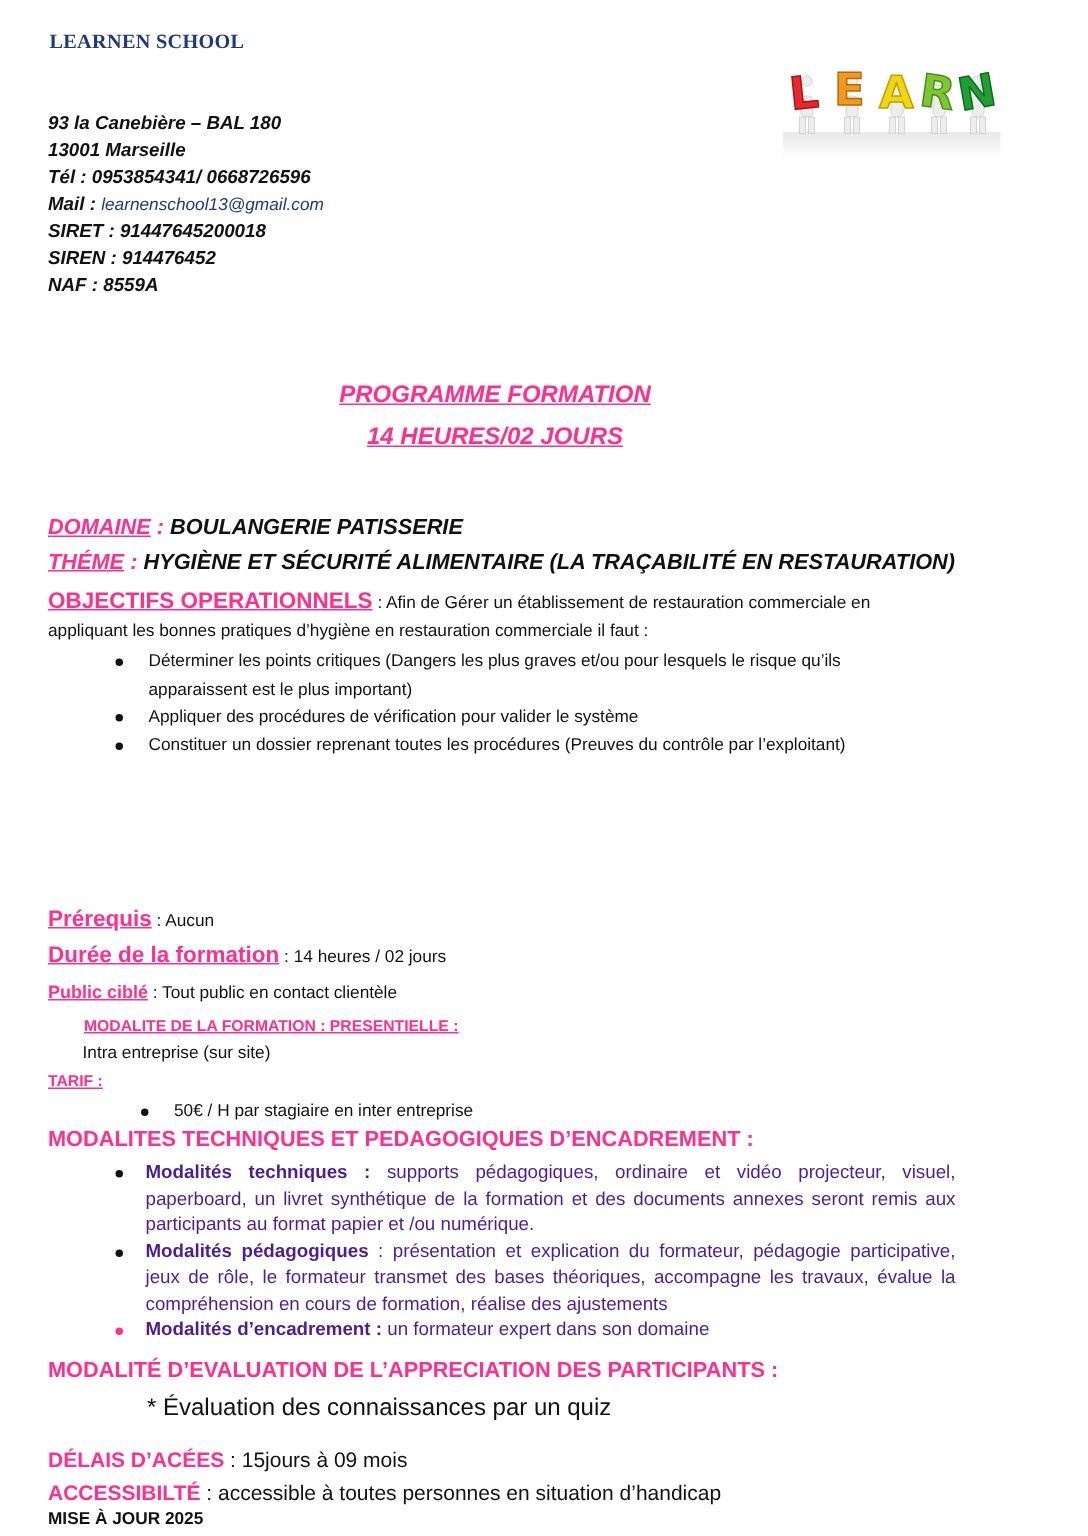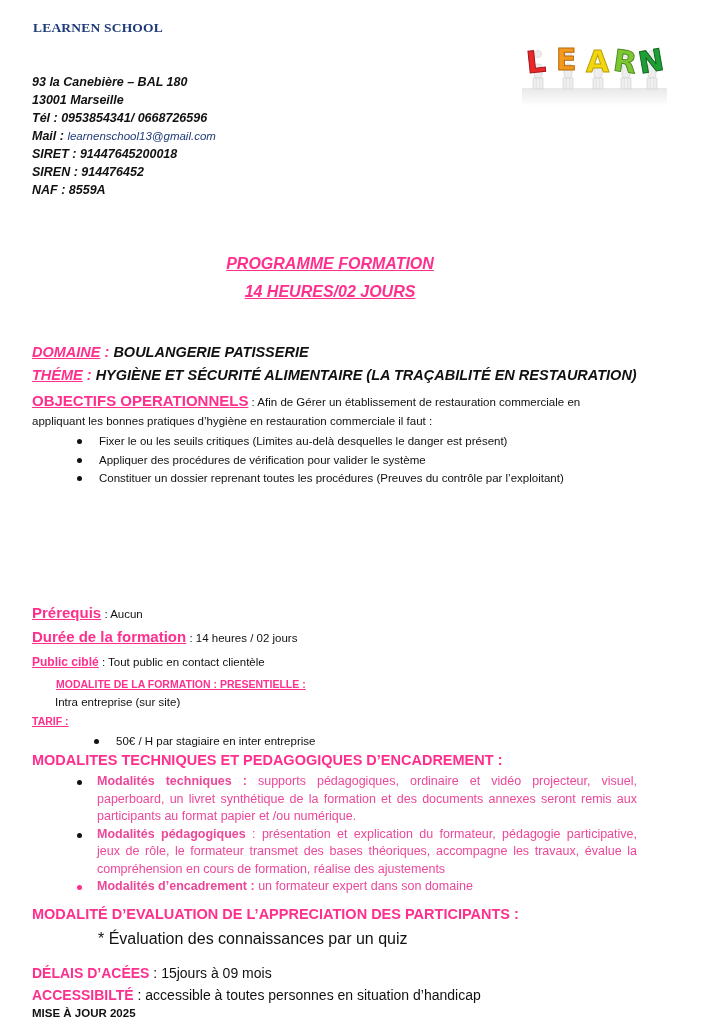--- a/index.html
+++ b/index.html
@@ -12,21 +12,21 @@
   .addr { left: 32px; font-weight: bold; font-style: italic; font-size: 12.5px; color: #111; }
   .addr .mail-val { font-weight: normal; font-size: 11.5px; color: #1f3a78; }
   .logo { left: 520px; top: 28px; width: 150px; height: 80px; }
   .title { left: 0; width: 660px; text-align: center; font-weight: bold; font-style: italic; font-size: 16px; text-decoration: underline; color: #ff2f8e; }
   .h-italic { font-weight: bold; font-style: italic; font-size: 14.5px; }
   .h-sec { font-weight: bold; font-size: 14.5px; }
   .body-txt { font-size: 11.5px; color: #111; }
   .bullet-list { position: absolute; left: 75px; width: 540px; font-size: 11.5px; color: #111; }
   .bullet-list li { list-style: none; position: relative; padding-left: 24px; line-height: 18.5px; }
   .bullet-list li::before { content: ""; position: absolute; left: 2px; top: 7px; width: 5px; height: 5px; border-radius: 50%; background: #111; }
-  .mod-list { position: absolute; left: 75px; width: 562px; font-size: 12.5px; color: #ec4899; }
+  .mod-list { position: absolute; left: 75px; width: 562px; font-size: 12.5px; color: #4c1d95; }
   .mod-list li { list-style: none; position: relative; padding-left: 22px; line-height: 17.5px; text-align: justify; }
   .mod-list li::before { content: ""; position: absolute; left: 2px; top: 7px; width: 5px; height: 5px; border-radius: 50%; background: var(--dot, #111); }
   .small-pink { font-weight: bold; font-size: 10.5px; color: #ff2f8e; text-decoration: underline; }
 </style>
 </head>
 <body>
 
 <div class="abs school">LEARNEN SCHOOL</div>
 
 <div class="abs addr" style="top:75px;">93 la Canebière – BAL 180</div>
@@ -91,21 +91,21 @@
 <div class="abs h-italic" style="left:32px; top:367px;">
   <span class="pink u">THÉME</span><span class="pink"> :  </span><span>HYGIÈNE ET SÉCURITÉ ALIMENTAIRE (LA TRAÇABILITÉ EN RESTAURATION)</span>
 </div>
 
 <div class="abs" style="left:32px; top:392px;">
   <span class="pink u h-sec" style="font-size:15px;">OBJECTIFS OPERATIONNELS</span><span class="body-txt"> : Afin de Gérer un établissement de restauration commerciale en</span>
 </div>
 <div class="abs body-txt" style="left:32px; top:415px;">appliquant les bonnes pratiques d’hygiène en restauration commerciale il faut :</div>
 
 <ul class="bullet-list" style="top:432px;">
-  <li>Fixer le ou les seuils critiques (Limites au-delà desquelles le danger est présent)</li>
+  <li>Déterminer les points critiques (Dangers les plus graves et/ou pour lesquels le risque qu’ils apparaissent est le plus important)</li>
   <li>Appliquer des procédures de vérification pour valider le système</li>
   <li>Constituer un dossier reprenant toutes les procédures (Preuves du contrôle par l’exploitant)</li>
 </ul>
 
 <div class="abs" style="left:32px; top:604px;">
   <span class="pink u h-sec" style="font-size:15px;">Prérequis</span><span class="body-txt"> :  Aucun</span>
 </div>
 <div class="abs" style="left:32px; top:628px;">
   <span class="pink u h-sec" style="font-size:15px;">Durée de la formation</span><span class="body-txt"> : 14 heures / 02 jours</span>
 </div>

